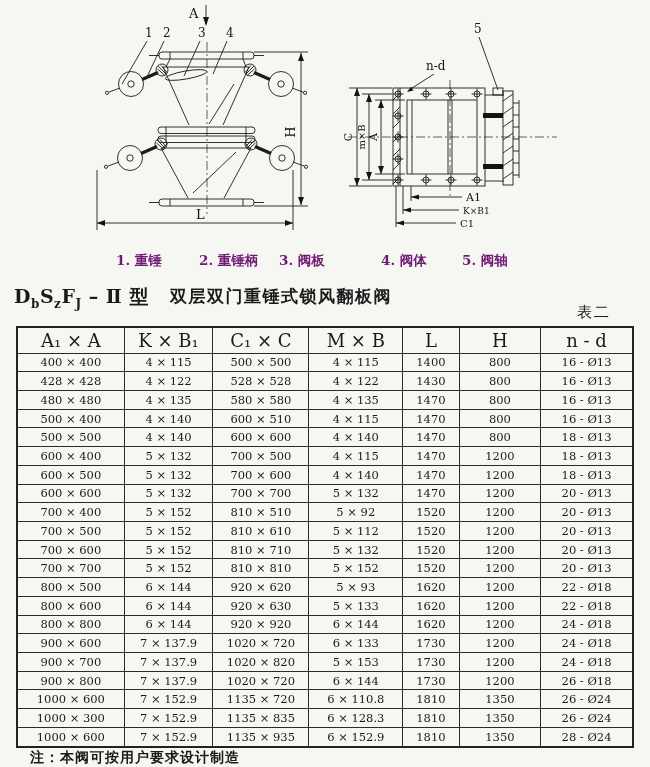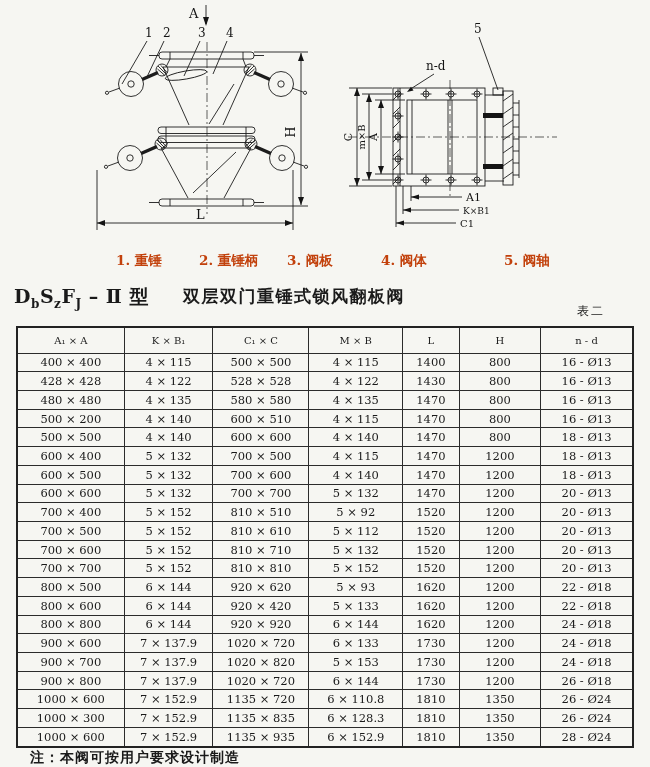--- a/index.html
+++ b/index.html
@@ -11,39 +11,39 @@
   .figure-svg { position:absolute; top:0; left:0; }
   .figure-svg line, .figure-svg polyline, .figure-svg rect, .figure-svg ellipse,
   .figure-svg circle, .figure-svg path { stroke:#1c1c1c; stroke-width:0.9; fill:none; }
   .figure-svg .cl { stroke-dasharray:9 3 2 3; stroke-width:0.7; }
   .figure-svg .thick { stroke-width:3.4; }
   .figure-svg .fillk { fill:#141414; stroke:none; }
   .figure-svg text { fill:#141414; stroke:none; font-family:"DejaVu Serif","Liberation Serif",serif; }
 
   
   .legend { position:absolute; top:252px; left:0; width:650px; height:18px;
-            font-size:13.5px; font-weight:600; color:#c2410c; }
+            font-size:13.5px; font-weight:600; color:#701a75; }
   .legend span { position:absolute; white-space:nowrap; }
-  .legend .li-0 { left:116px; } .legend .li-1 { left:199px; } .legend .li-2 { left:287px; }
-  .legend .li-3 { left:381px; } .legend .li-4 { left:462px;margin-left:42px; }
+  .legend .li-0 { left:116px; } .legend .li-1 { left:199px; } .legend .li-2 { left:279px; }
+  .legend .li-3 { left:381px; } .legend .li-4 { left:462px; }
 
   
   .title-row { position:absolute; top:284px; left:14px; width:622px; height:28px; white-space:nowrap; }
   .model { font-weight:bold; font-size:19px; letter-spacing:0.5px; }
   .model sub { font-size:12px; }
-  .valve-name { font-weight:bold; font-size:17px; letter-spacing:1.5px; margin-left:34px;
+  .valve-name { font-weight:bold; font-size:17px; letter-spacing:1.5px; margin-left:21px;
                 font-family:"DejaVu Sans","Liberation Sans",sans-serif; position:relative; top:-1px; }
-  .table-tag { position:absolute; top:303px; left:577px; font-size:12px; letter-spacing:2px;font-family:Liberation Mono, monospace; }
+  .table-tag { position:absolute; top:303px; left:577px; font-size:15px; letter-spacing:2px;font-family:Liberation Mono, monospace; }
 
   
   .spec-table { position:absolute; top:326px; left:16px; width:618px; height:422px;
                 border-collapse:collapse; table-layout:fixed; border:2px solid #222; }
   .spec-table th, .spec-table td { border:1px solid #2b2b2b; text-align:center;
                 vertical-align:middle; padding:0; white-space:nowrap; overflow:hidden; }
-  .spec-table th { height:26px; font-size:10px; font-weight:normal; }
+  .spec-table th { height:26px; font-size:18px; font-weight:normal; }
   .spec-table td { font-size:11.5px; }
 
   
   .note { position:absolute; top:749px; left:30px; font-size:14px; font-weight:bold;
           letter-spacing:1px; font-family:"DejaVu Sans","Liberation Sans",sans-serif; }
 </style>
 </head>
 <body>
 
 <div class="page">
@@ -292,21 +292,21 @@
         <tr>
           <td>480 × 480</td>
           <td>4 × 135</td>
           <td>580 × 580</td>
           <td>4 × 135</td>
           <td>1470</td>
           <td>800</td>
           <td>16 - Ø13</td>
         </tr>
         <tr>
-          <td>500 × 200</td>
+          <td>500 × 400</td>
           <td>4 × 140</td>
           <td>600 × 510</td>
           <td>4 × 115</td>
           <td>1470</td>
           <td>800</td>
           <td>16 - Ø13</td>
         </tr>
         <tr>
           <td>500 × 500</td>
           <td>4 × 140</td>
@@ -384,21 +384,21 @@
           <td>6 × 144</td>
           <td>920 × 620</td>
           <td>5 × 93</td>
           <td>1620</td>
           <td>1200</td>
           <td>22 - Ø18</td>
         </tr>
         <tr>
           <td>800 × 600</td>
           <td>6 × 144</td>
-          <td>920 × 420</td>
+          <td>920 × 630</td>
           <td>5 × 133</td>
           <td>1620</td>
           <td>1200</td>
           <td>22 - Ø18</td>
         </tr>
         <tr>
           <td>800 × 800</td>
           <td>6 × 144</td>
           <td>920 × 920</td>
           <td>6 × 144</td>

